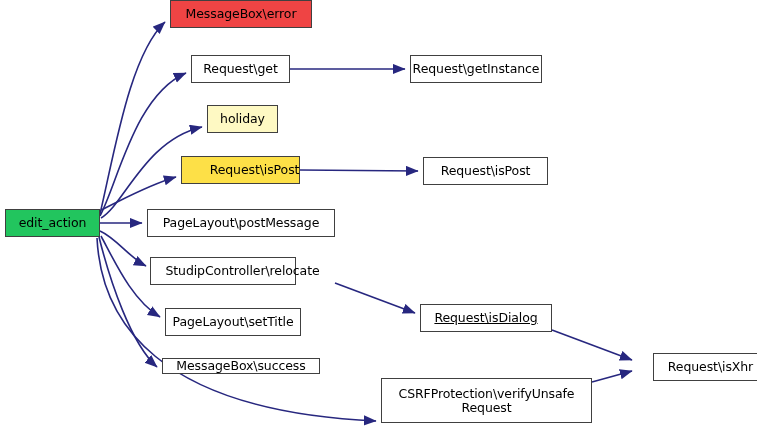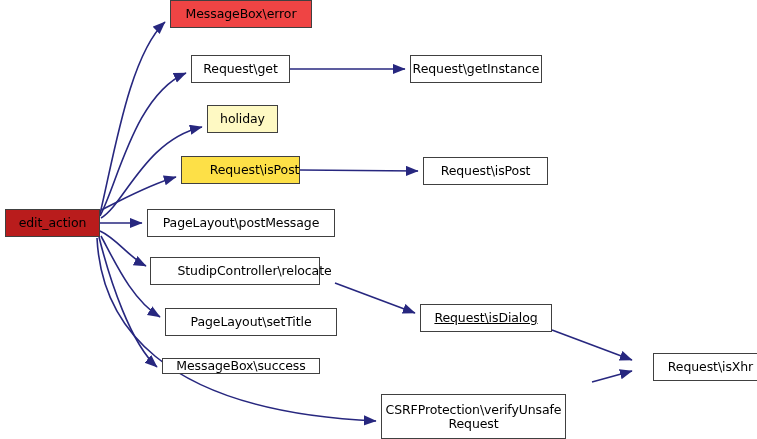--- a/index.html
+++ b/index.html
@@ -64,29 +64,29 @@
         <path d="M 99,237 C 110,281 131,344 157,367" marker-end="url(#arrow)"></path>
         <path d="M 97,238 C 101,320 156,411 376,421" marker-end="url(#arrow)"></path>
         <path d="M 290,69 L 405,69" marker-end="url(#arrow)"></path>
         <path d="M 300,170 L 418,171" marker-end="url(#arrow)"></path>
         <path d="M 335,283 L 415,313" marker-end="url(#arrow)"></path>
         <path d="M 552,330 L 632,360" marker-end="url(#arrow)"></path>
         <path d="M 592,382 L 632,371" marker-end="url(#arrow)"></path>
       </g>
   </svg>
   <div id="node-layer">
-      <div class="node root" style="left: 5px; top: 209px; width: 95px; height: 28px; border-color: rgb(64, 64, 64); background: #b91c1c;">edit_action</div>
+      <div class="node root" style="left: 5px; top: 209px; width: 95px; height: 28px; border-color: rgb(64, 64, 64); background: #22c55e;">edit_action</div>
       <div class="node" style="left: 170px; top: 0; width: 142px; height: 28px; border-color: rgb(64, 64, 64); background: #ef4444;">MessageBox\error</div>
       <div class="node" style="left: 191px; top: 55px; width: 99px; height: 28px; border-color: rgb(64, 64, 64); background: rgb(255, 255, 255);">Request\get</div>
       <div class="node" style="left: 207px; top: 105px; width: 71px; height: 28px; border-color: rgb(64, 64, 64); background: #fef9c3;">holiday</div>
       <div class="node" style="left: 181px; top: 156px; width: 119px; height: 28px; border-color: rgb(64, 64, 64); background: #fde047; padding-left: 28px;">Request\isPost</div>
       <div class="node" style="left: 147px; top: 209px; width: 188px; height: 28px; border-color: rgb(64, 64, 64); background: rgb(255, 255, 255);">PageLayout\postMessage</div>
-      <div class="node" style="left: 150px; top: 257px; width: 170px; height: 28px; border-color: rgb(64, 64, 64); background: rgb(255, 255, 255); padding-left: 39px;">StudipController\relocate</div>
-      <div class="node" style="left: 165px; top: 308px; width: 172px; height: 28px; border-color: rgb(64, 64, 64); background: rgb(255, 255, 255);">PageLayout\setTitle</div>
+      <div class="node" style="left: 150px; top: 257px; width: 146px; height: 28px; border-color: rgb(64, 64, 64); background: rgb(255, 255, 255); padding-left: 39px;">StudipController\relocate</div>
+      <div class="node" style="left: 165px; top: 308px; width: 136px; height: 28px; border-color: rgb(64, 64, 64); background: rgb(255, 255, 255);">PageLayout\setTitle</div>
       <div class="node" style="left: 162px; top: 358px; width: 158px; height: 16px; border-color: rgb(64, 64, 64); background: rgb(255, 255, 255);">MessageBox\success</div>
       <div class="node" style="left: 410px; top: 55px; width: 132px; height: 28px; border-color: rgb(64, 64, 64); background: rgb(255, 255, 255);">Request\getInstance</div>
       <div class="node" style="left: 423px; top: 157px; width: 125px; height: 28px; border-color: rgb(64, 64, 64); background: rgb(255, 255, 255);">Request\isPost</div>
       <div class="node" style="left: 420px; top: 304px; width: 132px; height: 28px; border-color: rgb(64, 64, 64); background: rgb(255, 255, 255); text-decoration: underline;">Request\isDialog</div>
-      <div class="node" style="left: 381px; top: 378px; width: 185px; height: 45px; border-color: rgb(64, 64, 64); background: rgb(255, 255, 255); margin-top: 16px;">CSRFProtection\verifyUnsafe
+      <div class="node" style="left: 381px; top: 378px; width: 211px; height: 45px; border-color: rgb(64, 64, 64); background: rgb(255, 255, 255);">CSRFProtection\verifyUnsafe
 Request</div>
       <div class="node" style="left: 653px; top: 353px; width: 115px; height: 28px; border-color: rgb(64, 64, 64); background: rgb(255, 255, 255);">Request\isXhr</div>
     </div>
 </div>
 
 </body></html>

